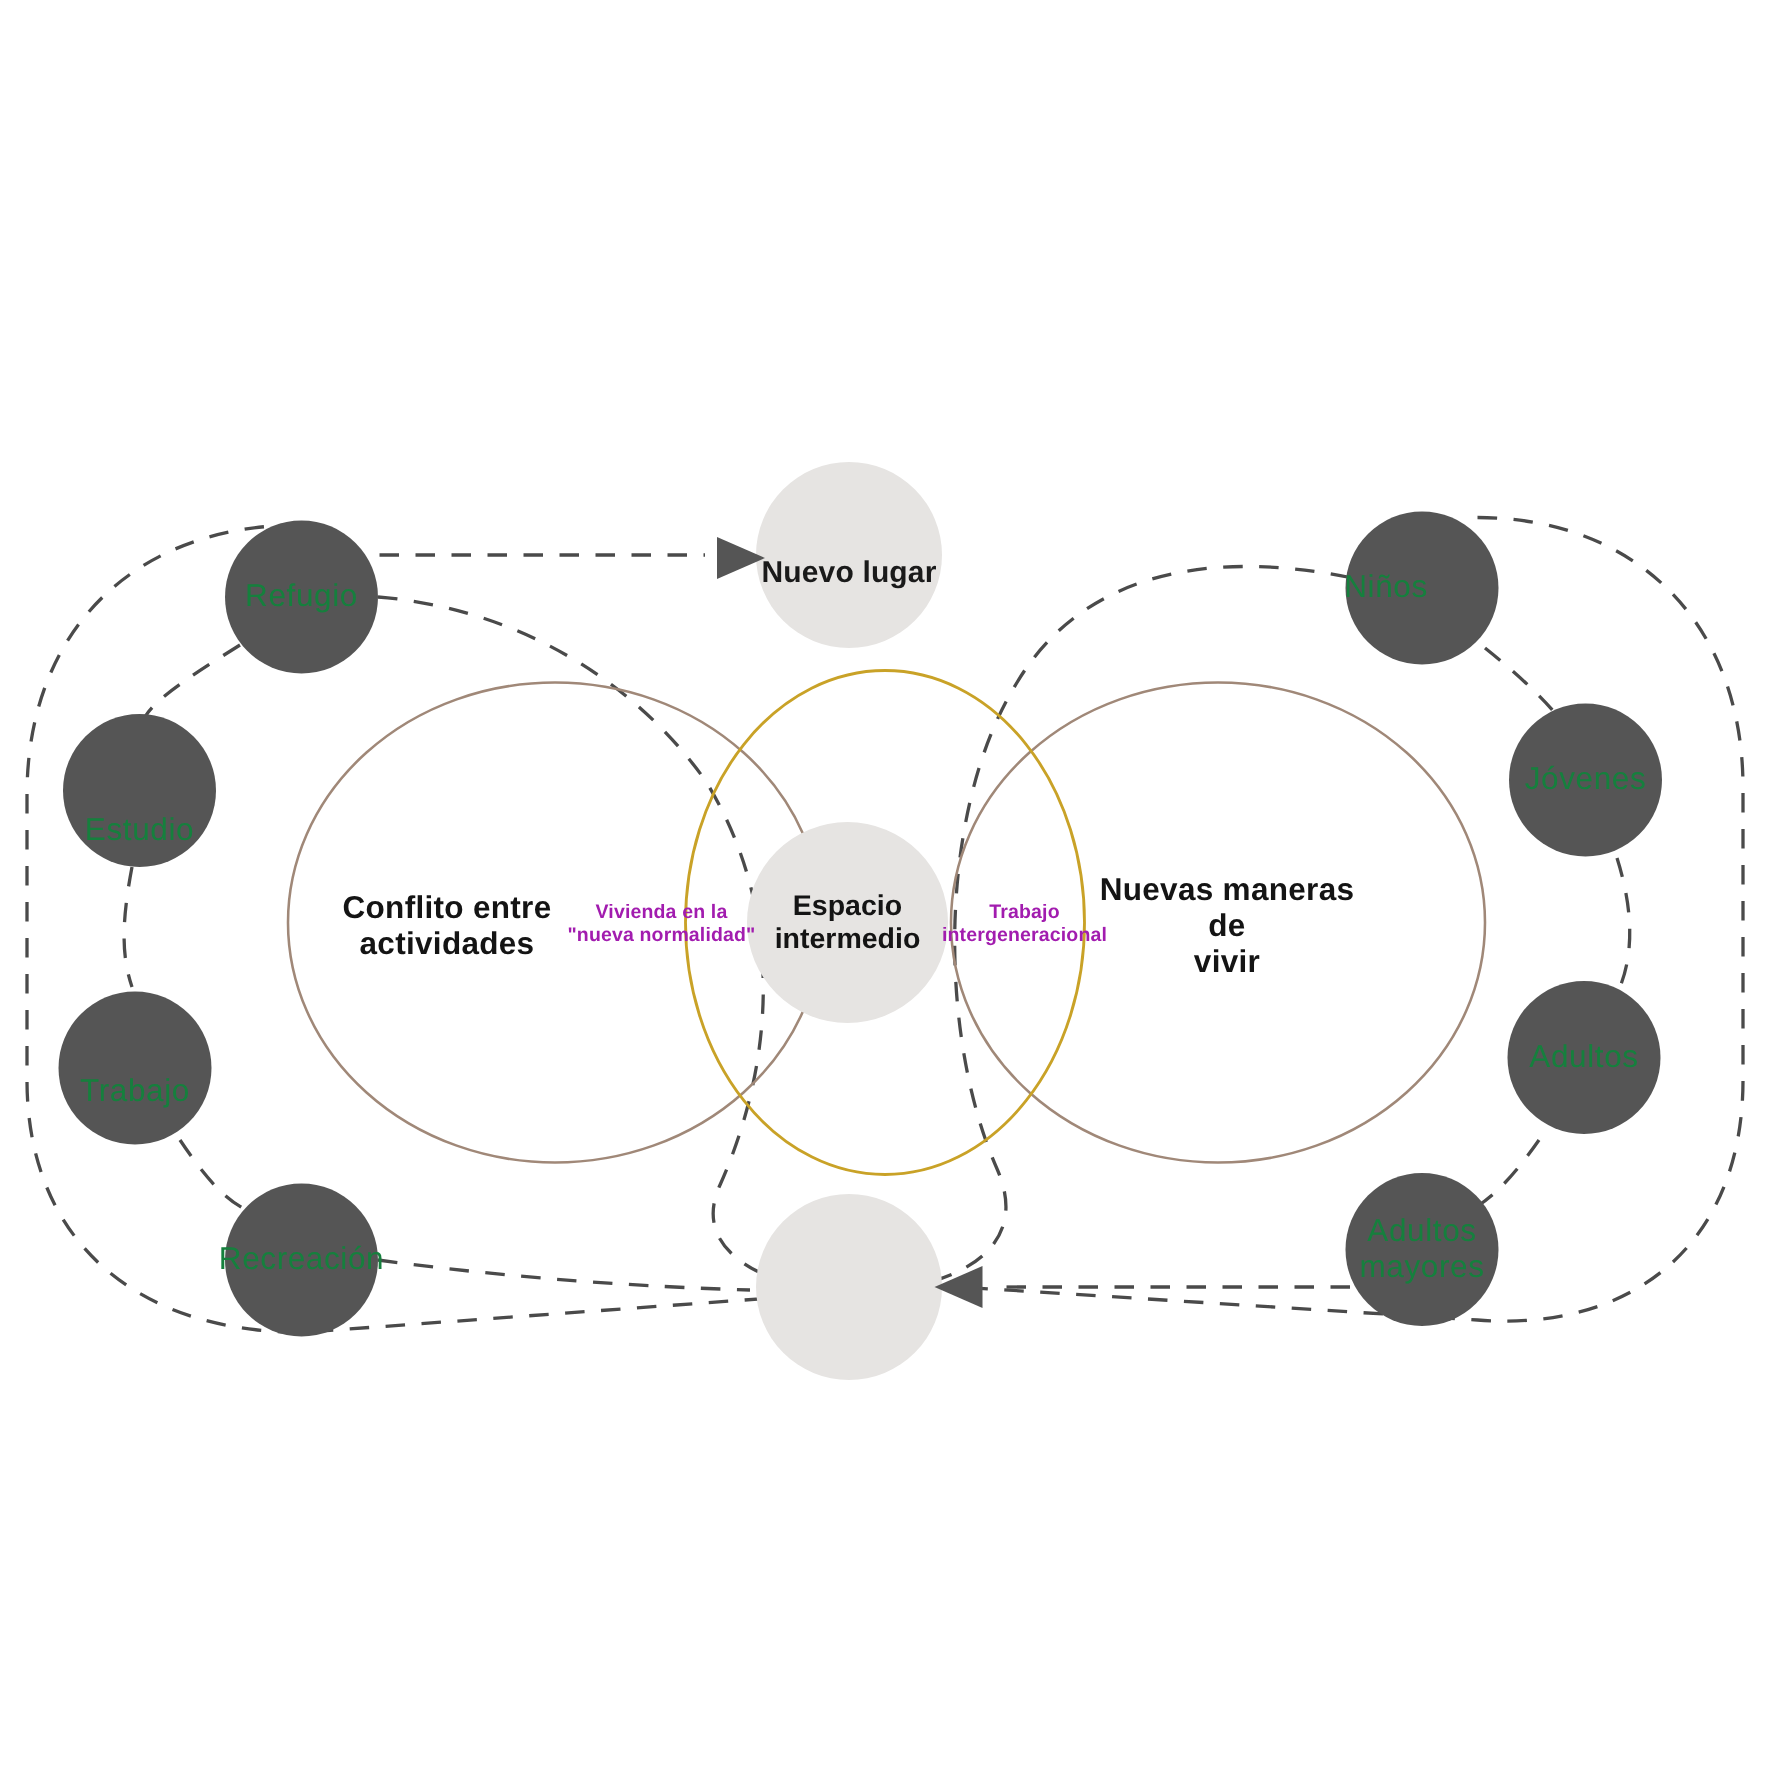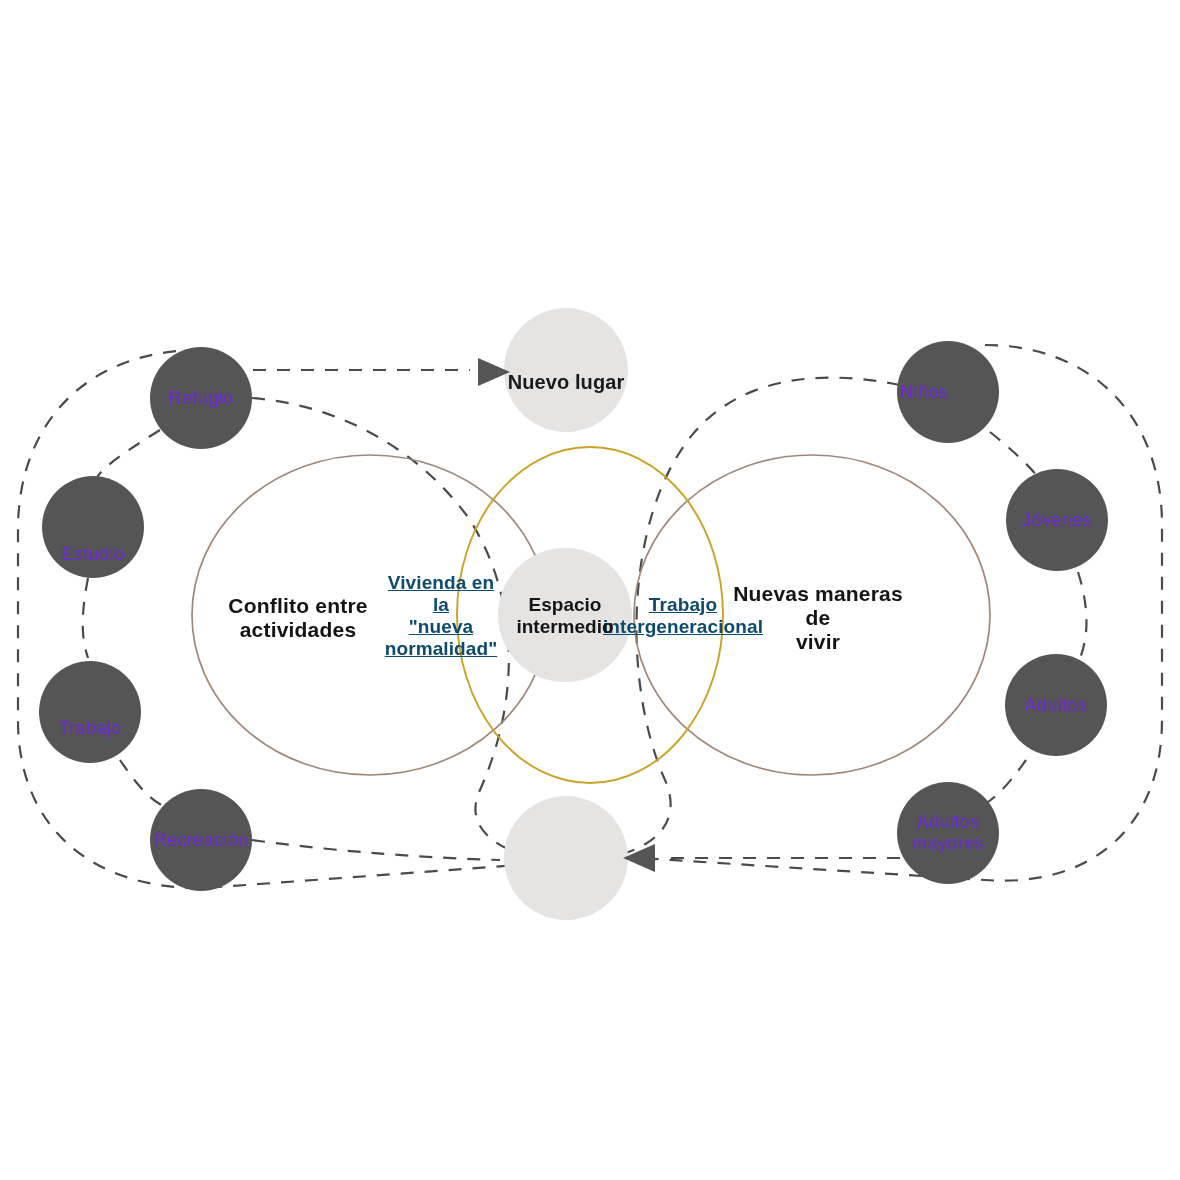--- a/index.html
+++ b/index.html
@@ -30,22 +30,22 @@
     position: absolute;
     display: flex;
     align-items: center;
     justify-content: center;
     text-align: center;
     line-height: 1.15;
     pointer-events: none;
     white-space: pre-line;
   }
   .dark-node-label {
-    color: #6d28d9;
-    font-size: 18px;
+    color: #15803d;
+    font-size: 21px;
     font-weight: 400;
     letter-spacing: 0.4px;
   }
   .light-node-label {
     color: #1a1a1a;
     font-size: 20px;
     font-weight: 700;
     letter-spacing: 0.1px;
     margin-top: 12px;
   }
@@ -54,25 +54,24 @@
     font-size: 21px;
     font-weight: 700;
     letter-spacing: 0.2px;
   }
   .center-label {
     color: #141414;
     font-size: 19px;
     font-weight: 700;
   }
   .overlap-label {
-    color: #0c4a6e;
-    font-size: 19px;
+    color: #a21caf;
+    font-size: 13px;
     font-weight: 700;
     letter-spacing: 0.1px;
-    text-decoration: underline;
   }
 </style>
 </head>
 <body>
 
 <div id="stage">
 
   <svg id="diagram-svg" viewBox="0 0 1180 1180">
 
     <g stroke="#4a4a4a" stroke-width="2.2" fill="none" stroke-dasharray="13,11" stroke-linecap="butt">

